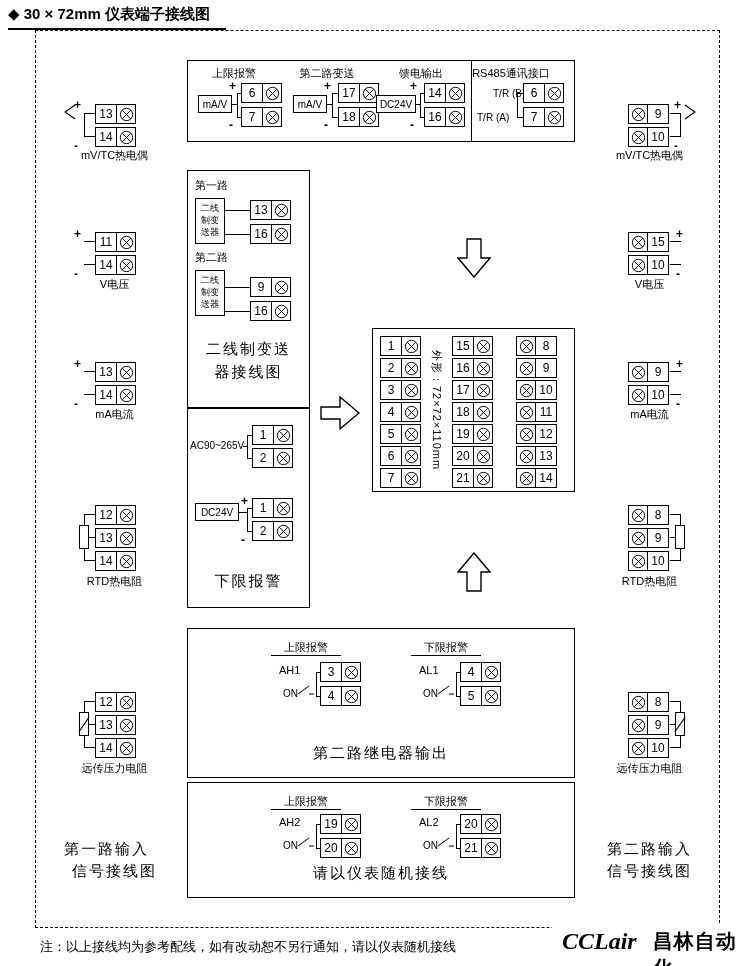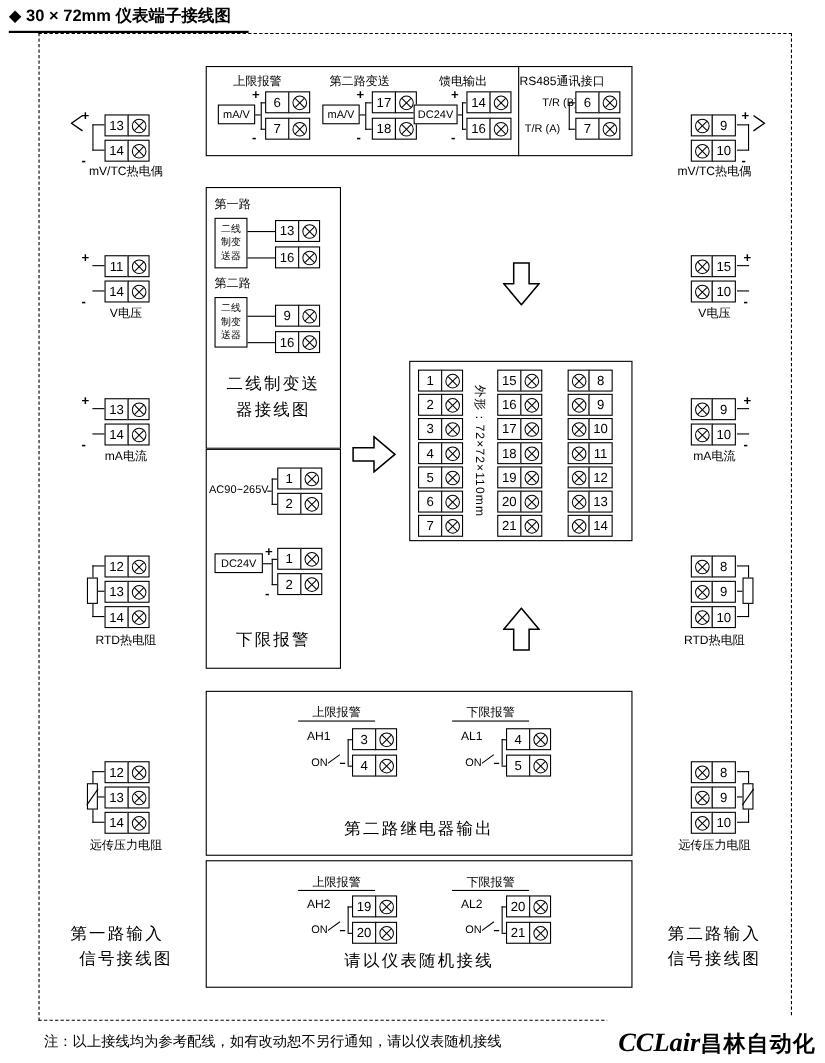--- a/index.html
+++ b/index.html
@@ -18,21 +18,21 @@
 .lbl-s{position:absolute;font-size:10px;white-space:nowrap}
 .big{position:absolute;font-size:15px;text-align:center;letter-spacing:2px;white-space:nowrap}
 .sign{position:absolute;font-size:12px;line-height:1;font-weight:bold}
 .devbox{position:absolute;border:1px solid #000;font-size:9px;line-height:1.3;display:flex;flex-direction:column;align-items:center;justify-content:center;background:#fff;text-align:center}
 .sigbox{position:absolute;border:1px solid #000;font-size:10px;display:flex;align-items:center;justify-content:center;background:#fff;white-space:nowrap}
 .resistor{position:absolute;width:10px;height:24px;border:1px solid #000;background:#fff}
 .resistor.pot::after{content:"";position:absolute;left:-5px;top:11px;width:18px;height:1px;background:#000;transform:rotate(-55deg)}
 .rot{position:absolute;font-size:11px;white-space:nowrap;text-align:center;transform:rotate(90deg);transform-origin:center;letter-spacing:1px}
 .maintitle{position:absolute;left:8px;top:4px;font-weight:bold;font-size:15px;border-bottom:2px solid #000;padding:1px 16px 4px 0;white-space:nowrap}
 .note{position:absolute;left:40px;top:938px;font-size:13px;font-family:"Liberation Serif","DejaVu Serif",serif;white-space:nowrap}
-.logo{position:absolute;left:552px;top:924px;height:38px;background:#fff;display:flex;align-items:flex-end;gap:0;padding:4px 4px 0 10px}
+.logo{position:absolute;left:552px;top:924px;height:38px;background:#fff;display:flex;align-items:flex-start;gap:16px;padding:4px 4px 0 10px}
 .logo-en{font-family:"Liberation Serif","DejaVu Serif",serif;font-style:italic;font-weight:bold;font-size:24px}
 .logo-cn{font-weight:bold;font-size:20px;letter-spacing:1px}
 </style>
 </head>
 <body>
 
 <svg style="position:absolute;width:0;height:0" aria-hidden="true">
     <defs>
 <g id="screw">
         <circle cx="8" cy="8" r="6.6" fill="none" stroke="#000" stroke-width="1"></circle>

